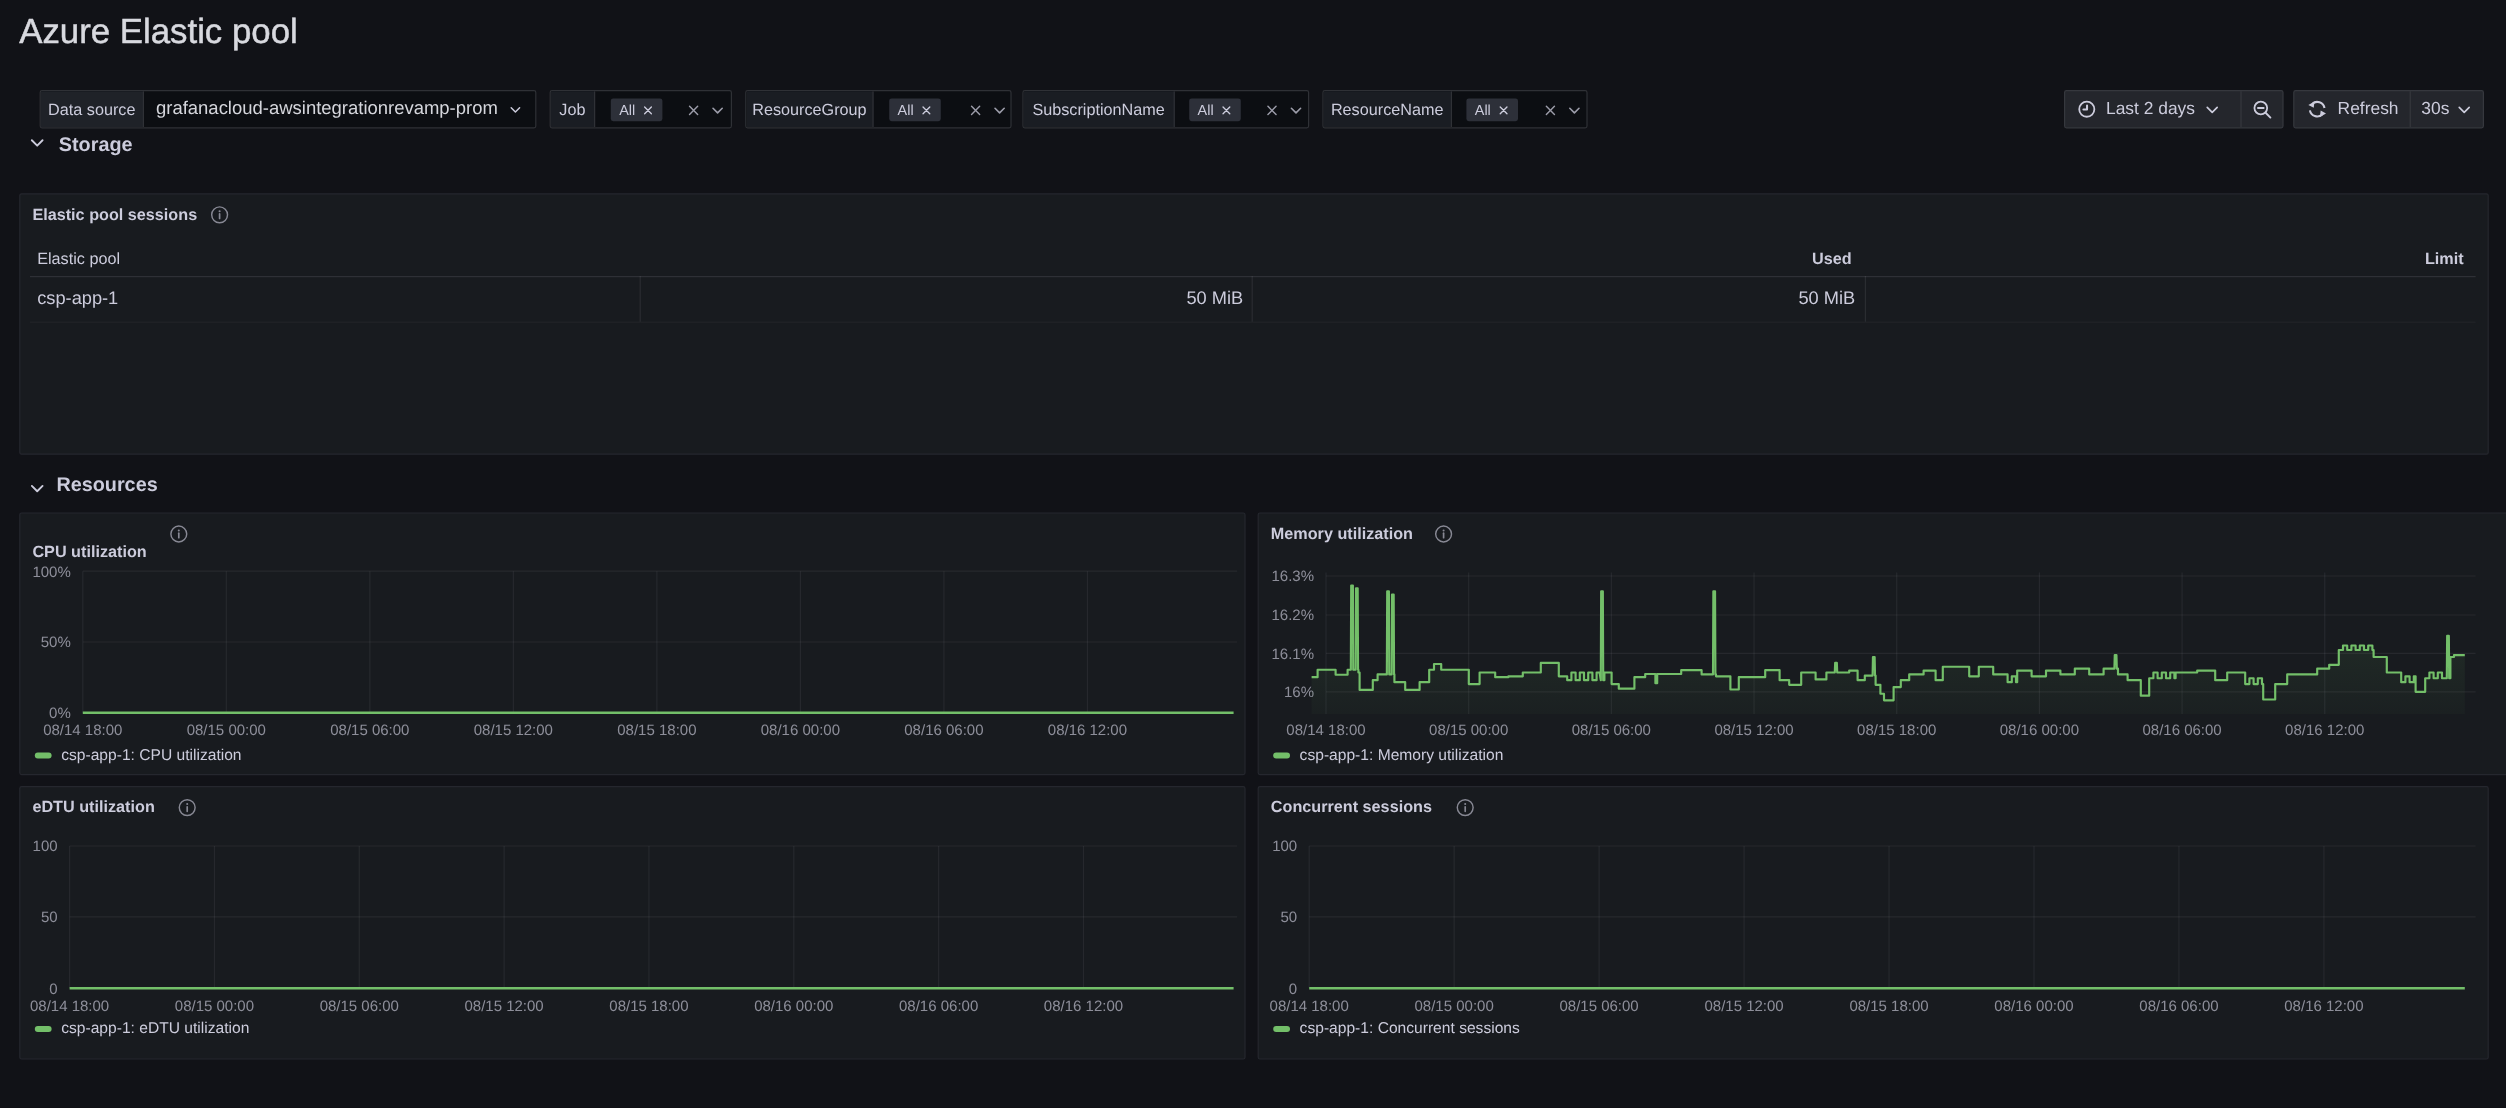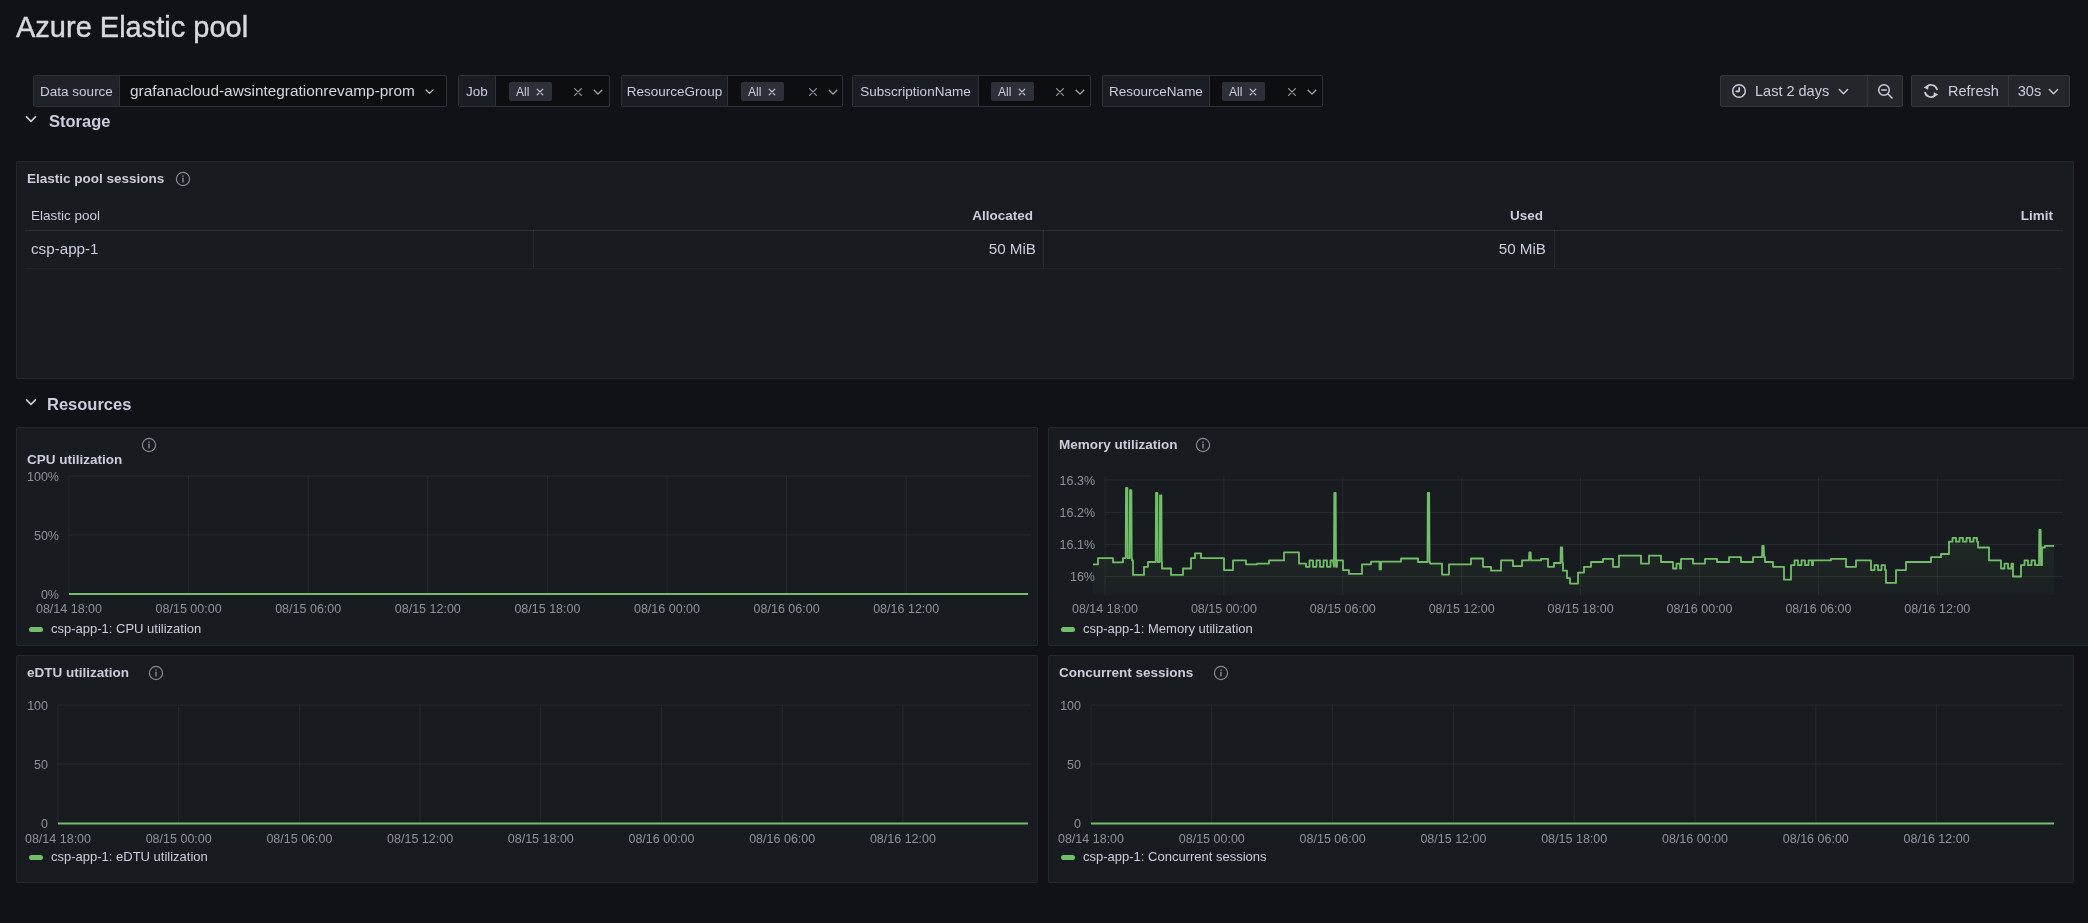--- a/index.html
+++ b/index.html
@@ -124,35 +124,34 @@
         <path d="M2.9 5.6 L8 10.7 L13.1 5.6" fill="none" stroke="#ccccdc" stroke-width="1.7" stroke-linecap="round" stroke-linejoin="round"></path>
       </svg>
     </div>
 </div>
 <div class="abs" style="left:24px;top:112px;display:flex;align-items:flex-start;gap:11px;">
     <svg width="14" height="14" viewBox="0 0 16 16" style="display:block">
       <path d="M2.9 5.6 L8 10.7 L13.1 5.6" fill="none" stroke="#ccccdc" stroke-width="1.8" stroke-linecap="round" stroke-linejoin="round"></path>
     </svg>
     <span style="font-size:16.5px;font-weight:700;color:#ccccdc;">Storage</span>
   </div>
-<div class="abs" style="left:24px;top:395px;display:flex;align-items:flex-start;gap:9px;">
+<div class="abs" style="left:24px;top:395px;display:flex;align-items:flex-end;gap:9px;">
     <svg width="14" height="14" viewBox="0 0 16 16" style="display:block">
       <path d="M2.9 5.6 L8 10.7 L13.1 5.6" fill="none" stroke="#ccccdc" stroke-width="1.8" stroke-linecap="round" stroke-linejoin="round"></path>
     </svg>
     <span style="font-size:16.5px;font-weight:700;color:#ccccdc;">Resources</span>
   </div>
 <div class="abs" style="left:16px;top:161px;width:2058px;height:218px;background:#181b1f;border:1px solid #25272e;border-radius:2px;">
     <div class="abs" style="left:10px;top:9px;font-size:13.5px;font-weight:700;color:#ccccdc;">Elastic pool sessions</div>
     <svg class="abs" width="16" height="16" style="left:158px;top:9px" viewBox="0 0 16 16">
       <circle cx="8" cy="8" r="6.6" fill="none" stroke="rgba(204,204,220,0.62)" stroke-width="1.2"></circle>
       <path d="M8 7.3 V11.1" stroke="rgba(204,204,220,0.62)" stroke-width="1.4" stroke-linecap="round"></path>
       <circle cx="8" cy="5" r="0.85" fill="rgba(204,204,220,0.62)"></circle>
     </svg>
     <div class="abs" style="left:14px;top:46px;font-size:13.5px;font-weight:400;color:#ccccdc;">Elastic pool</div>
-    <div class="abs" style="left:0;top:46px;width:1016px;text-align:right;font-size:13.5px;font-weight:700;color:#ccccdc;">Allocated</div>
     <div class="abs" style="left:0;top:46px;width:1526px;text-align:right;font-size:13.5px;font-weight:700;color:#ccccdc;">Used</div>
     <div class="abs" style="left:0;top:46px;width:2036px;text-align:right;font-size:13.5px;font-weight:700;color:#ccccdc;">Limit</div>
     <div class="abs" style="left:8px;top:68px;width:2038px;height:1px;background:rgba(204,204,220,0.12);"></div>
     <div class="abs" style="left:14px;top:78px;font-size:15.2px;color:#ccccdc;">csp-app-1</div>
     <div class="abs" style="left:0;top:78px;width:1019px;text-align:right;font-size:15.2px;color:#ccccdc;">50 MiB</div>
     <div class="abs" style="left:0;top:78px;width:1529px;text-align:right;font-size:15.2px;color:#ccccdc;">50 MiB</div>
     <div class="abs" style="left:516px;top:68px;width:1px;height:38px;background:rgba(204,204,220,0.10);"></div>
     <div class="abs" style="left:1026px;top:68px;width:1px;height:38px;background:rgba(204,204,220,0.10);"></div>
     <div class="abs" style="left:1537px;top:68px;width:1px;height:38px;background:rgba(204,204,220,0.10);"></div>
     <div class="abs" style="left:8px;top:106px;width:2038px;height:1px;background:rgba(204,204,220,0.05);"></div>

